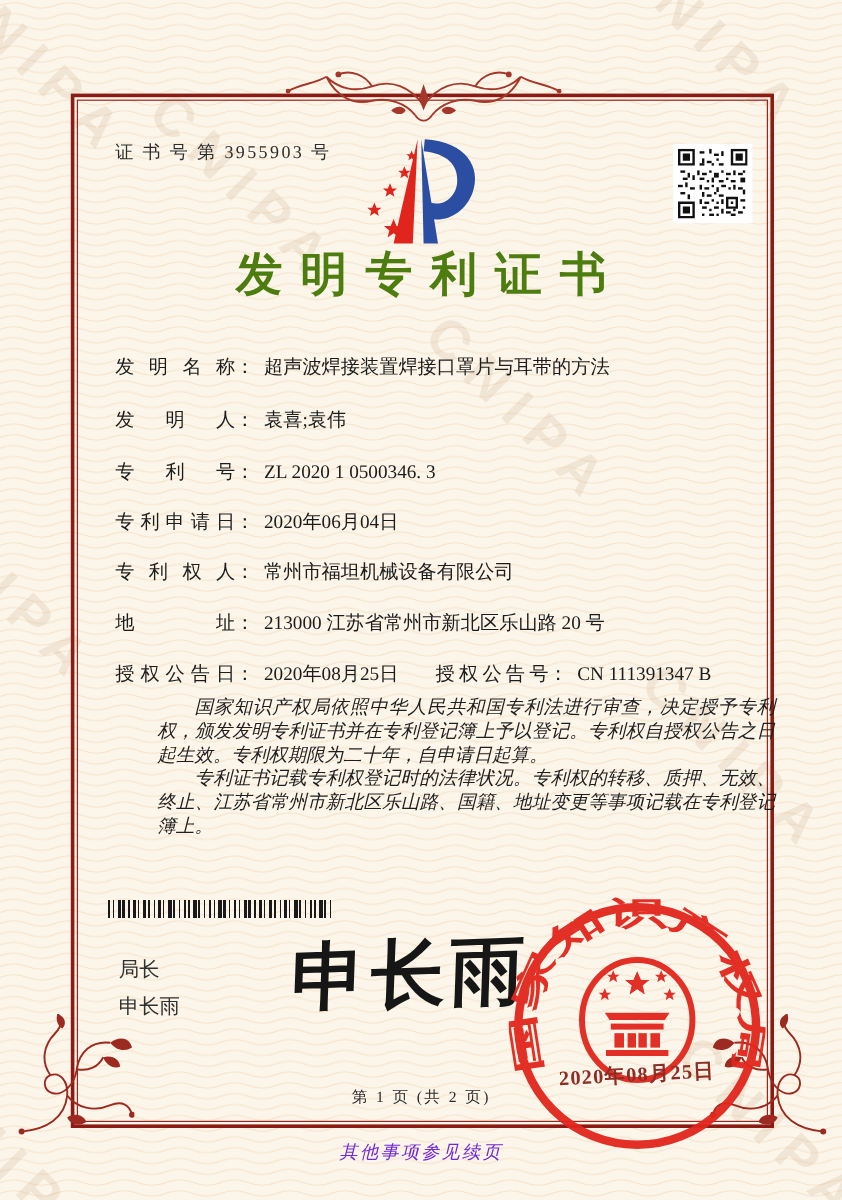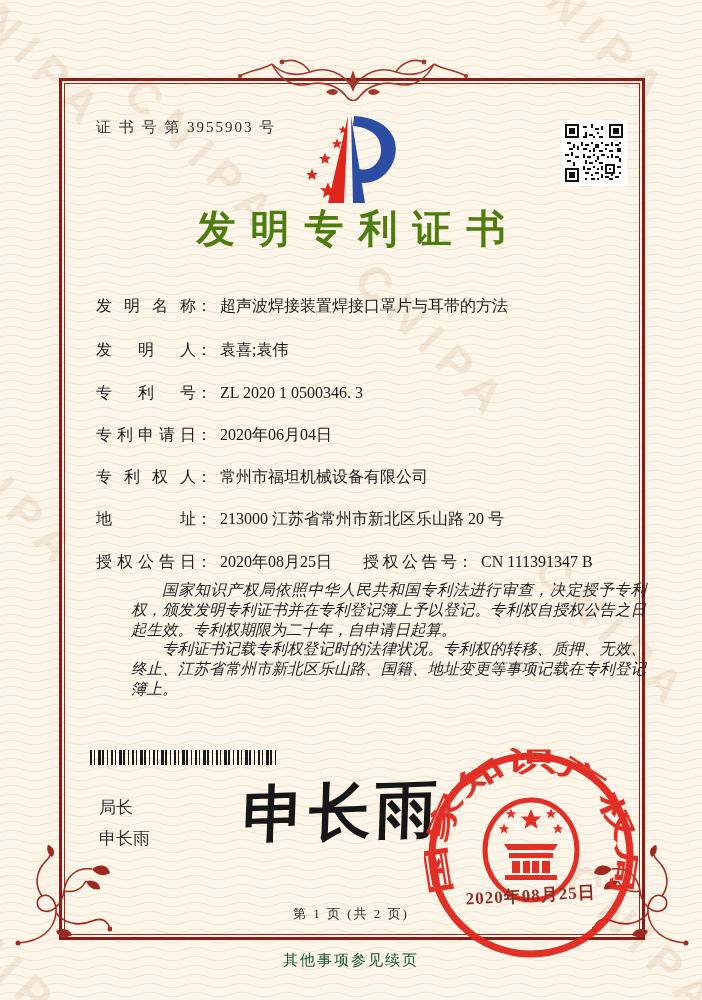--- a/index.html
+++ b/index.html
@@ -38,21 +38,21 @@
   .issuer-title{position:absolute;left:99px;top:796px;z-index:3;
       font-family:Liberation Sans, sans-serif;font-size:17px;color:#303030;}
   .issuer-name{position:absolute;left:99px;top:827px;z-index:3;
       font-family:"Liberation Sans",sans-serif;font-size:17px;color:#303030;}
   .signature{position:absolute;left:243px;top:770px;z-index:4;font-size:62px;color:#161616;
       letter-spacing:4px;transform:rotate(-2deg) skewX(-4deg);font-weight:600;white-space:nowrap;}
   .seal{position:absolute;left:424px;top:748px;z-index:5;opacity:0.95;}
   .pageno{position:absolute;left:0;right:0;top:905px;z-index:3;text-align:center;
       font-size:13px;letter-spacing:2px;color:#2a2a2a;}
   .footnote{position:absolute;left:0;right:0;top:951px;z-index:3;text-align:center;
-      font-size:15px;color:#14532d;letter-spacing:2px;}
+      font-size:15px;font-style:italic;color:#6d28d9;letter-spacing:2px;}
 </style>
 </head>
 <body>
 
 <div class="page">
 
   <svg class="waves" width="702" height="1000">
     <defs>
       <pattern id="wv" width="46" height="9" patternUnits="userSpaceOnUse">
         <path d="M0 4.5 Q 11.5 0 23 4.5 T 46 4.5" fill="none" stroke="#eed5b6" stroke-width="1"></path>

